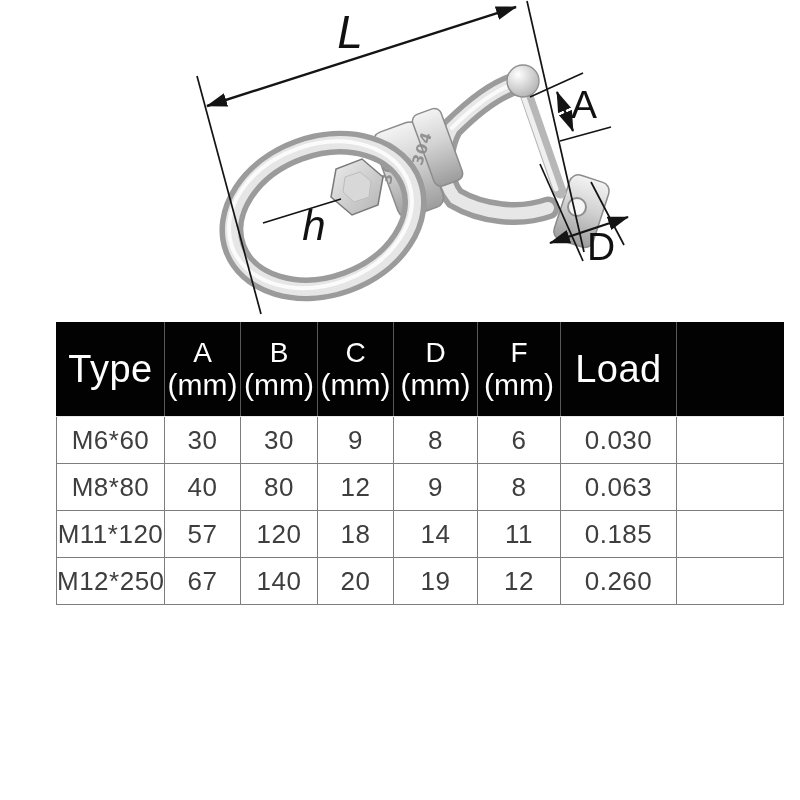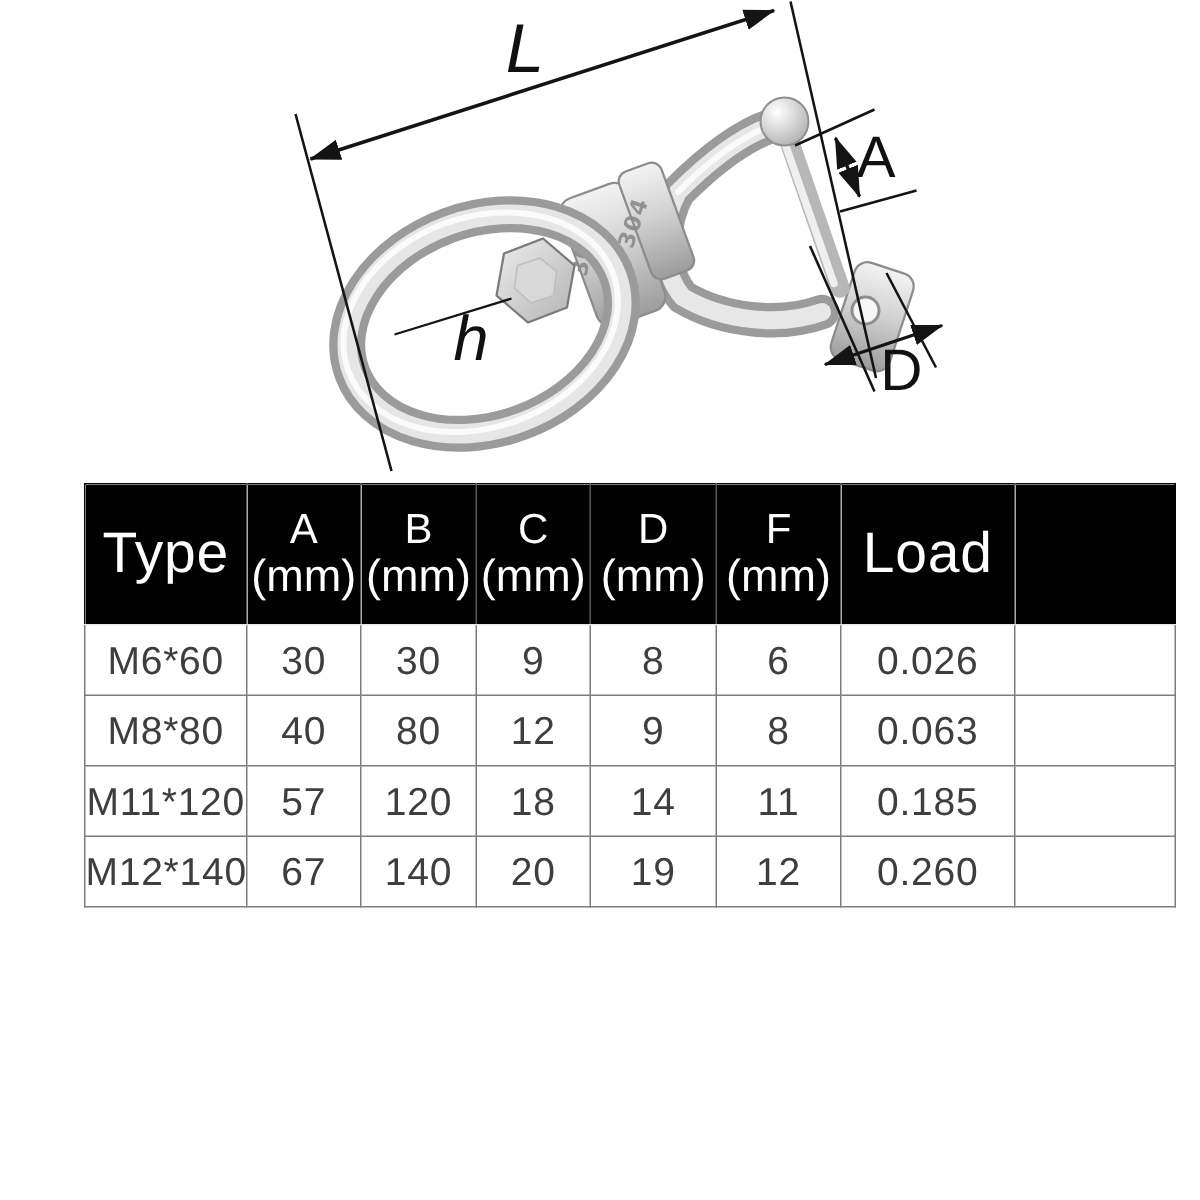--- a/index.html
+++ b/index.html
@@ -150,21 +150,21 @@
       </tr>
     </thead>
     <tbody>
       <tr>
         <td>M6*60</td>
           <td>30</td>
           <td>30</td>
           <td>9</td>
           <td>8</td>
           <td>6</td>
-          <td>0.026</td>
+          <td>0.030</td>
           <td></td>
       </tr>
       <tr>
         <td>M8*80</td>
           <td>40</td>
           <td>80</td>
           <td>12</td>
           <td>9</td>
           <td>8</td>
           <td>0.063</td>
@@ -174,21 +174,21 @@
         <td>M11*120</td>
           <td>57</td>
           <td>120</td>
           <td>18</td>
           <td>14</td>
           <td>11</td>
           <td>0.185</td>
           <td></td>
       </tr>
       <tr>
-        <td>M12*140</td>
+        <td>M12*250</td>
           <td>67</td>
           <td>140</td>
           <td>20</td>
           <td>19</td>
           <td>12</td>
           <td>0.260</td>
           <td></td>
       </tr>
     </tbody>
   </table>

